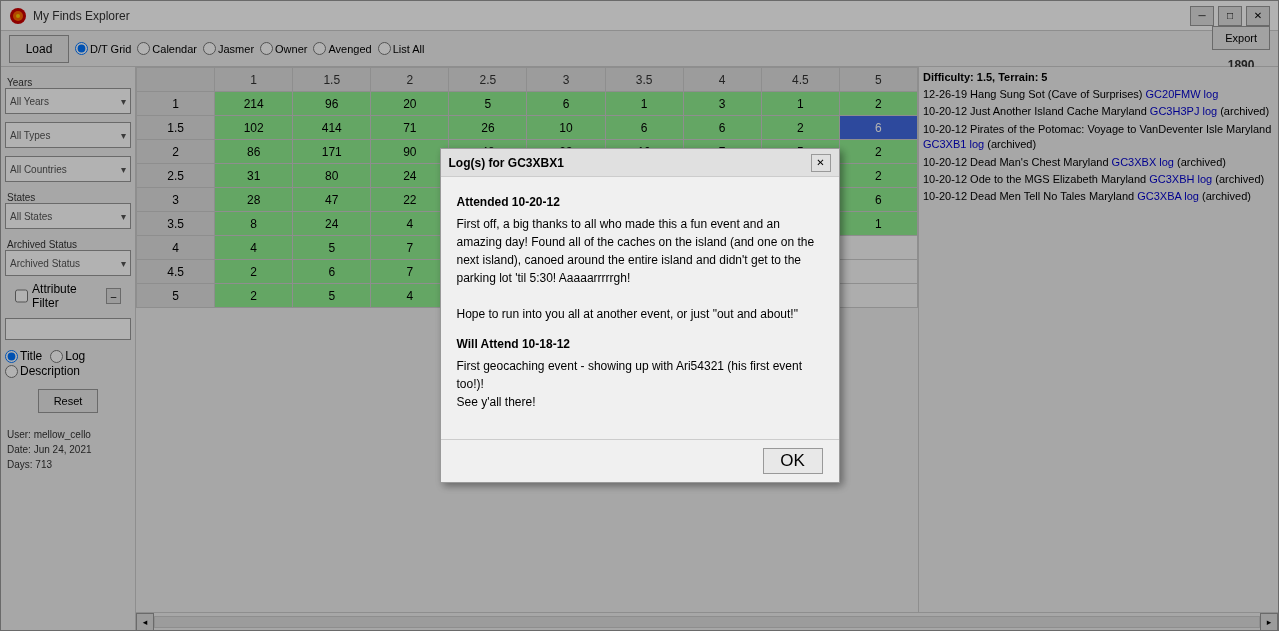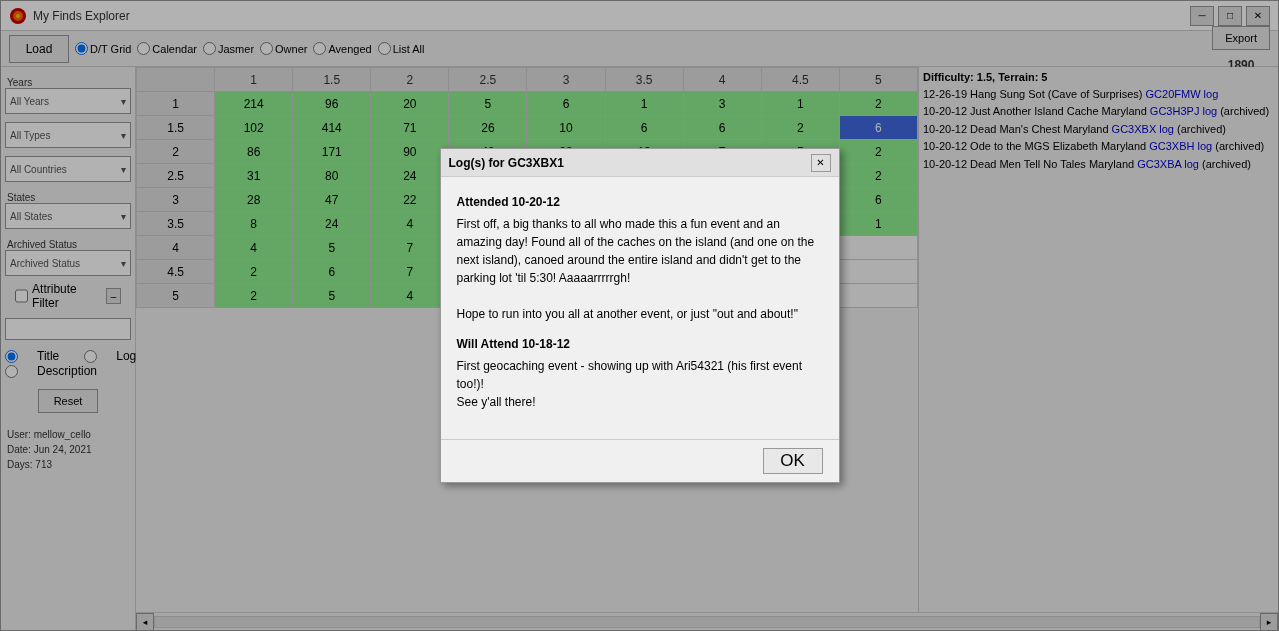--- a/index.html
+++ b/index.html
@@ -22,21 +22,21 @@
     .sidebar-btn { width: 100%; height: 28px; border: 1px solid #999; background: #e8e8e8; cursor: pointer; font-size: 12px; }
     .sidebar-dropdown { width: 100%; height: 26px; border: 1px solid #999; background: white; font-size: 11px; cursor: pointer; display: flex; align-items: center; justify-content: space-between; padding: 0 4px; }
     .sidebar-dropdown span { font-size: 10px; color: #555; }
     .sidebar-label { font-size: 10px; color: #333; padding: 2px 0 0 2px; }
     .sidebar-section { margin-top: 4px; }
     .filter-row { display: flex; align-items: center; gap: 4px; margin: 2px 10px; }
     .filter-checkbox { width: 14px; height: 14px; }
     .filter-minus { width: 16px; height: 16px; border: 1px solid #999; background: #e0e0e0; display: flex; align-items: center; justify-content: center; font-size: 10px; cursor: pointer; }
     .search-box { width: 100%; height: 22px; border: 1px solid #999; background: white; margin: 2px 0; }
     .radio-group { margin: 2px 0; }
-    .radio-row { display: flex; align-items: center; gap: 19px; margin: 1px 0; }
+    .radio-row { display: flex; align-items: center; gap: 2px; margin: 1px 0; }
     .radio-row input { margin: 0; }
     .reset-btn { width: 60px; height: 24px; border: 1px solid #999; background: #e8e8e8; cursor: pointer; font-size: 11px; margin: 4px auto; display: block; }
     .user-info { margin-top: 4px; font-size: 10px; color: #333; line-height: 1.5; padding: 2px; }
 
     
     .toolbar { height: 36px; background: #f0f0f0; border-bottom: 1px solid #ccc; display: flex; align-items: center; padding: 0 8px; gap: 6px; }
     .toolbar-radio { display: flex; align-items: center; gap: 2px; font-size: 11px; }
     .toolbar-radio input { margin: 0; }
     .toolbar-right { margin-left: auto; display: flex; align-items: center; gap: 8px; flex-direction: column; }
     .export-btn { height: 24px; padding: 0 12px; border: 1px solid #999; background: #e8e8e8; cursor: pointer; font-size: 11px; }
@@ -322,20 +322,21 @@
                 </tr>
               </tbody>
           </table>
         </div>
 
         <div class="right-panel">
           <div class="panel-title">Difficulty: 1.5, Terrain: 5</div>
           <div id="right-panel-entries">
               <div class="entry">12-26-19 Hang Sung Sot (Cave of Surprises) <a href="#">GC20FMW log</a></div>
               <div class="entry">10-20-12 Just Another Island Cache Maryland <a href="#">GC3H3PJ log</a> (archived)</div>
+              <div class="entry">10-20-12 Pirates of the Potomac: Voyage to VanDeventer Isle Maryland <a href="#">GC3XB1 log</a> (archived)</div>
               <div class="entry">10-20-12 Dead Man's Chest Maryland <a href="#">GC3XBX log</a> (archived)</div>
               <div class="entry">10-20-12 Ode to the MGS Elizabeth Maryland <a href="#">GC3XBH log</a> (archived)</div>
               <div class="entry">10-20-12 Dead Men Tell No Tales Maryland <a href="#">GC3XBA log</a> (archived)</div>
             </div>
         </div>
       </div>
 
       <div class="h-scroll">
         <div class="scroll-arrow">◂</div>
         <div style="flex:1; height:12px; background:#e0e0e0; border: 1px solid #ccc;"></div>

